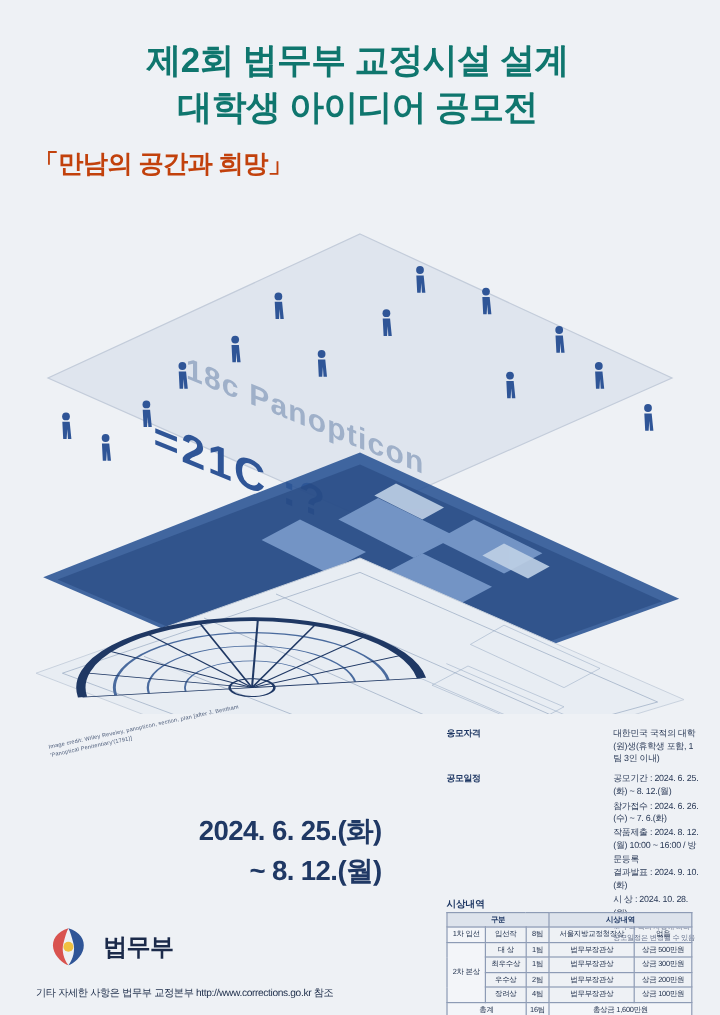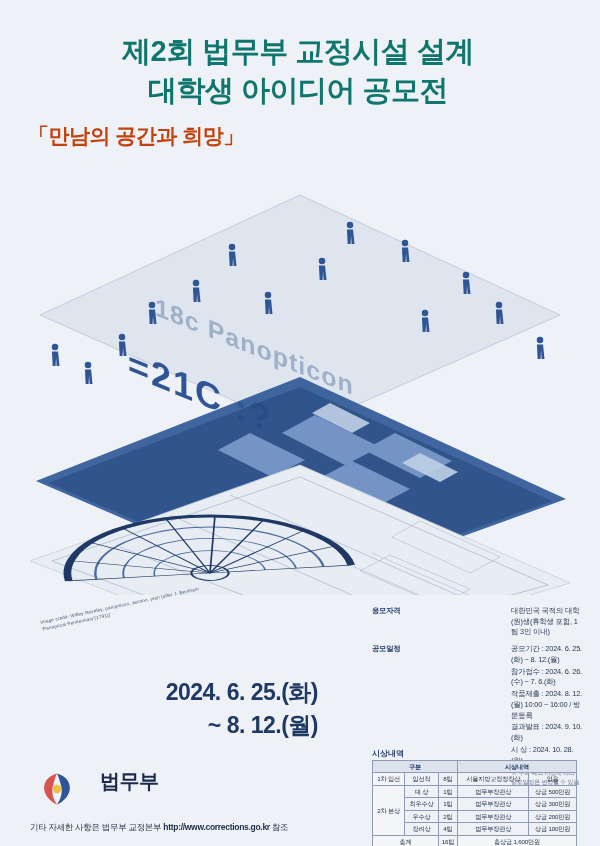--- a/index.html
+++ b/index.html
@@ -69,29 +69,29 @@
   
   .dates{
     position:absolute;left:18px;top:676px;width:300px;
     text-align:right;
     font-size:23px;font-weight:bold;color:#1f3864;
     line-height:1.45;letter-spacing:-0.5px;
   }
   .dates .d2{padding-left:40px;}
 
   
-  .logo-wrap{position:absolute;left:36px;top:768px;display:flex;align-items:flex-start;gap:14px;}
+  .logo-wrap{position:absolute;left:36px;top:768px;display:flex;align-items:center;}
   .logo-mark{width:42px;height:42px;flex:0 0 42px;}
   .logo-text{font-size:20px;font-weight:bold;color:#1b2a4a;margin-left:8px;letter-spacing:-0.5px;}
 
   .footer{
     position:absolute;left:30px;top:822px;width:540px;
     font-size:8.5px;color:#22324e;letter-spacing:-0.3px;
   }
-  .footer b{font-weight:bold;text-align:right;}
+  .footer b{font-weight:normal;text-align:right;}
 </style>
 </head>
 <body>
 
 <div class="poster">
 
   <div class="title-wrap">
     <div class="title-line">제2회 법무부 교정시설 설계</div>
     <div class="title-line">대학생 아이디어 공모전</div>
     <div class="subtitle">「만남의 공간과 희망」</div>

